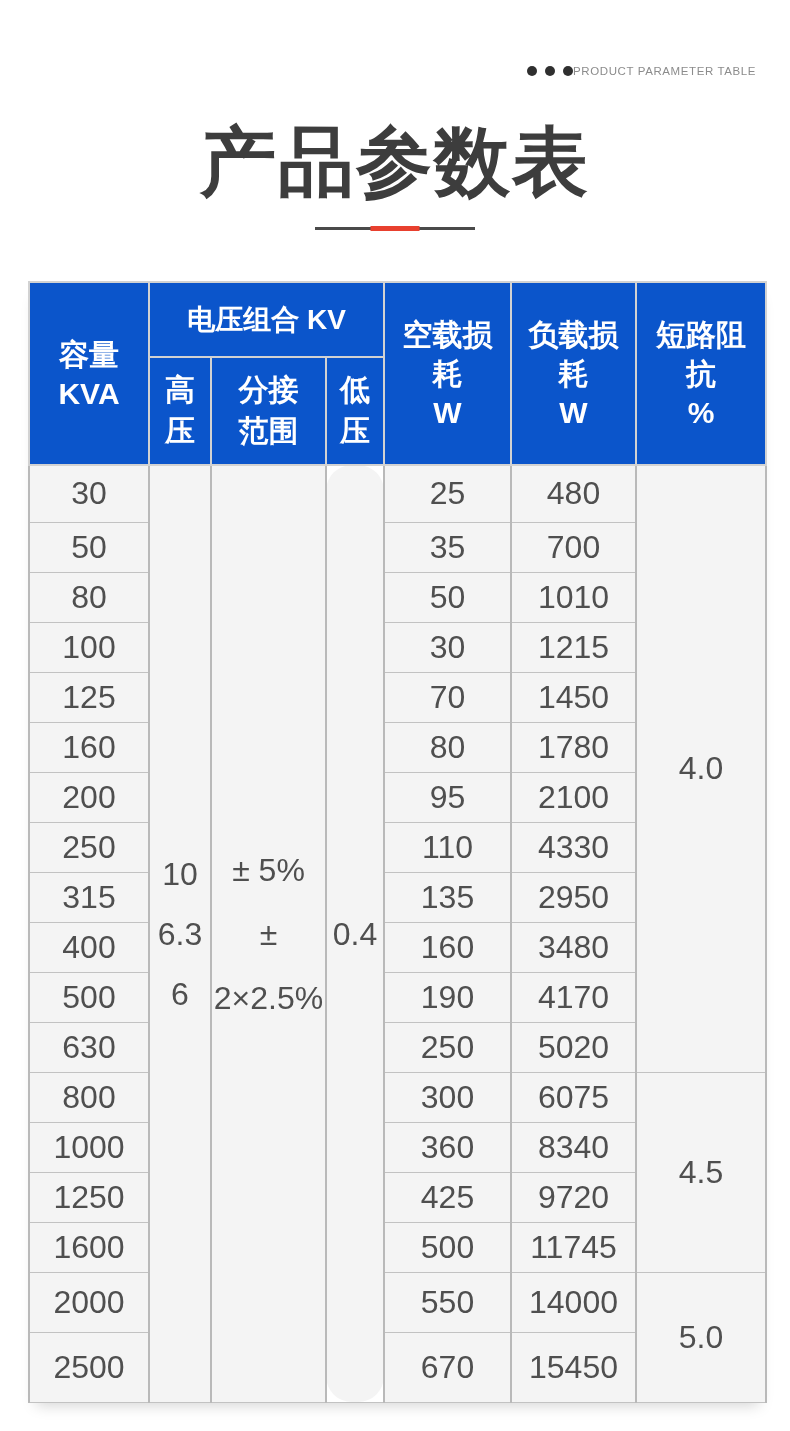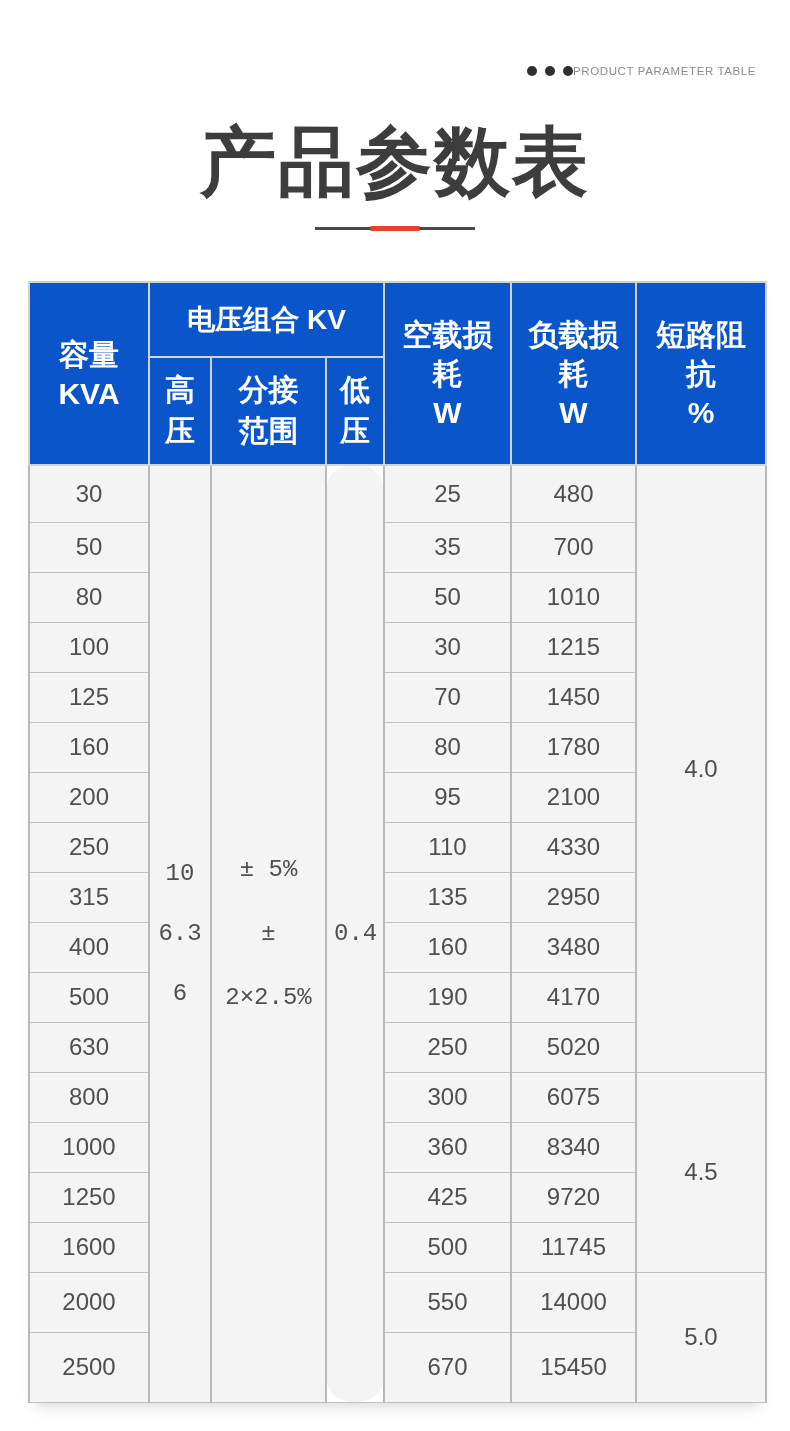--- a/index.html
+++ b/index.html
@@ -87,34 +87,34 @@
   th.h-capacity, th.h-noload, th.h-load, th.h-impedance {
     font-size: 30px;
     line-height: 1.3;
   }
   th.h-voltage-group { font-size: 28px; }
   th.h-sub { font-size: 30px; }
 
   .param-table tbody td {
     background: #f4f4f4;
     color: #4f4f4f;
-    font-size: 24px;
+    font-size: 32px;
     text-align: center;
     vertical-align: middle;
-    padding: 7px;
+    padding: 0;
     border: 1px solid #c2c2c2;
     border-left: 2px solid #b9b9b9;
     border-right: 2px solid #b9b9b9;
   }
   .param-table tbody tr { height: 50px; }
   .param-table tbody tr:nth-child(1) { height: 57px; }
   .param-table tbody tr:nth-child(17) { height: 60px; }
   .param-table tbody tr:nth-child(18) { height: 70px; }
 
-  td.merged { vertical-align: top; font-family: Liberation Mono, monospace; }
+  td.merged { vertical-align: top; }
   td.merged-hv  { padding-top: 252px; }
   td.merged-hv div { line-height: 60px; }
   td.merged-tap { padding-top: 300px; }
   td.merged-tap div { line-height: 64px; }
   td.merged-lv  { padding-top: 330px; border-radius: 26px; }
   td.merged-lv div { line-height: 40px; }
   td.impedance { font-size: 30px; }
 </style>
 </head>
 <body>

